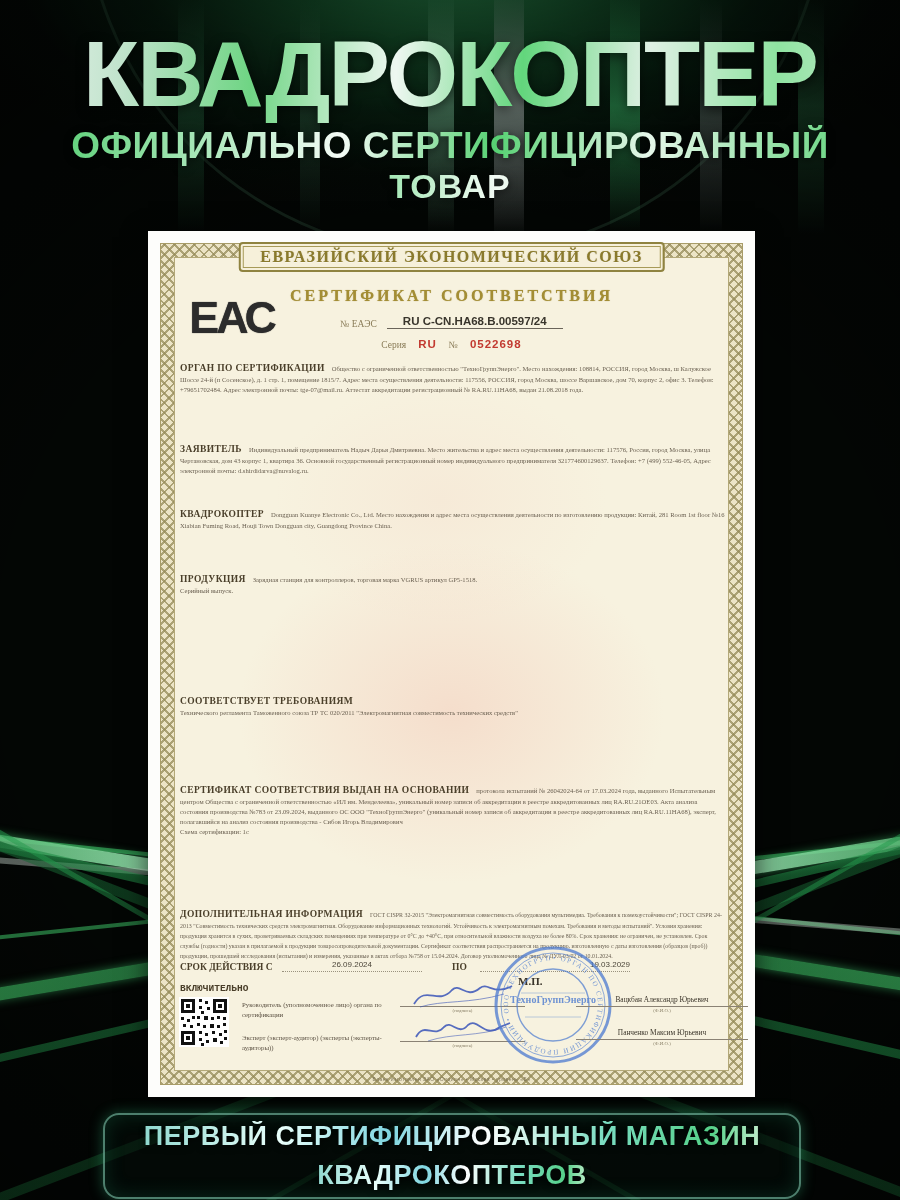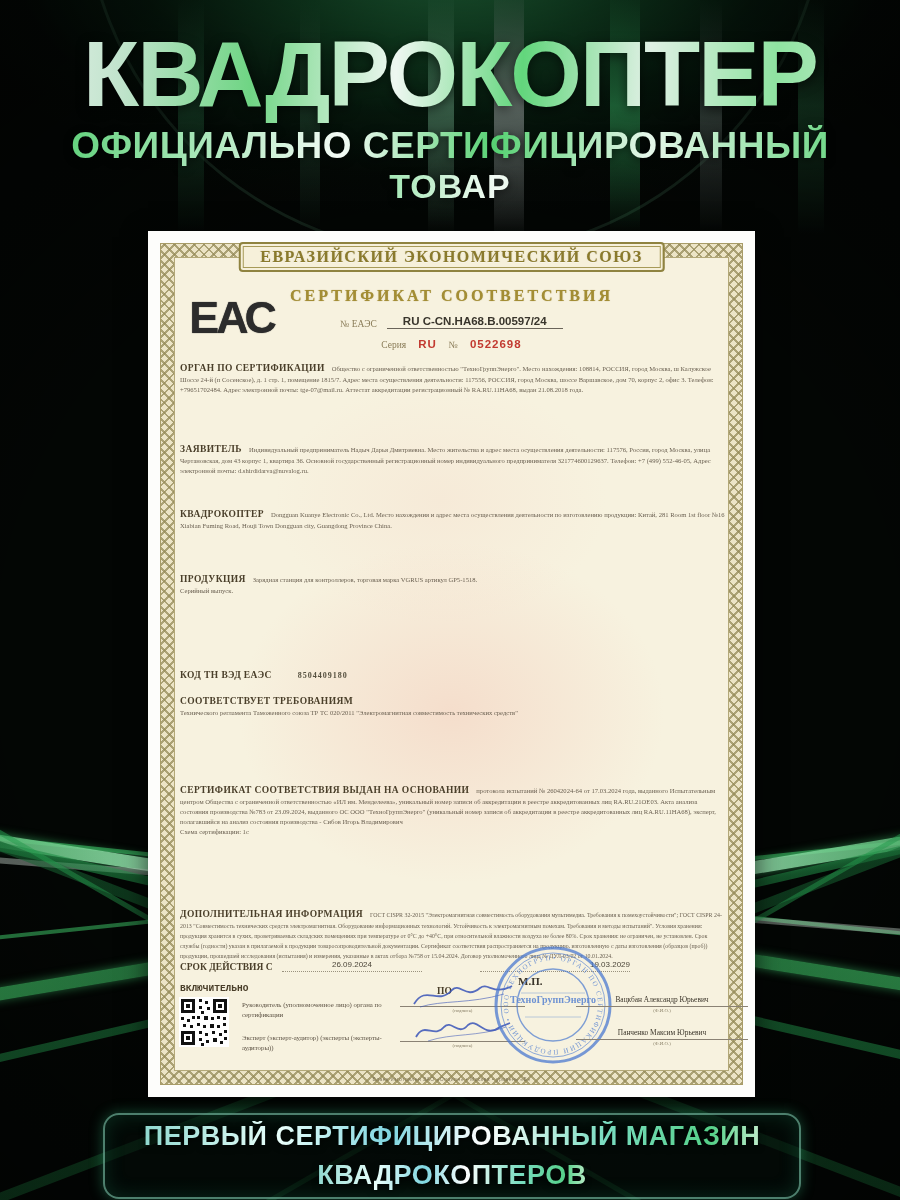--- a/index.html
+++ b/index.html
@@ -80,21 +80,21 @@
   .serrow .red{font-size:11.5px;font-weight:700;color:#c23a30;letter-spacing:1px;}
   .sec{position:absolute;left:32px;right:28px;font-family:"Liberation Serif",serif;
     font-size:6.6px;line-height:1.5;color:#6b6152;text-align:left;}
   .sec .sec-label{font-weight:700;font-size:9.5px;color:#4a3f2a;letter-spacing:.4px;margin-right:7px;}
   .sec .big-gap{margin-right:26px;}
   .sec .tnved-val{font-size:8px;font-weight:700;color:#55503f;letter-spacing:1px;}
   .validity{position:absolute;left:32px;right:28px;top:731px;height:16px;}
   .validity .vlabel{position:absolute;left:0;top:0;font-family:"Liberation Serif",serif;font-weight:700;font-size:9.5px;color:#4a3f2a;}
   .validity .vfrom{position:absolute;left:102px;top:-2px;width:140px;text-align:center;font-size:8px;color:#4c463a;
     border-bottom:1px dotted #9a927e;padding-bottom:2px;}
-  .validity .vpo{position:absolute;left:257px;top:0;font-family:"Liberation Serif",serif;font-weight:700;font-size:9.5px;color:#4a3f2a;margin-top:24px;}
+  .validity .vpo{position:absolute;left:272px;top:0;font-family:"Liberation Serif",serif;font-weight:700;font-size:9.5px;color:#4a3f2a;}
   .validity .vto{position:absolute;left:300px;top:-2px;width:150px;text-align:right;font-size:8px;color:#4c463a;
     border-bottom:1px dotted #9a927e;padding-bottom:2px;}
   .inclusive{position:absolute;left:32px;top:752px;font-family:Liberation Mono, monospace;font-weight:700;font-size:9.5px;color:#4a3f2a;}
   .qr{position:absolute;left:31px;top:766px;width:50px;height:50px;background:#fff;}
   .sign-label{position:absolute;left:94px;width:142px;font-family:"Liberation Serif",serif;
     font-size:6.8px;line-height:1.5;color:#5c5244;}
   .sl1{top:769px;} .sl2{top:802px;}
   .sigblock{position:absolute;width:125px;text-align:center;}
   .sigblock .sigline{border-top:1px solid #8a8274;margin-top:-4px;}
   .sigblock .sigcap{font-family:"Liberation Serif",serif;font-size:4.8px;color:#8a8068;margin-top:1px;}
@@ -182,23 +182,20 @@
 
     <div class="sec" style="top:276px;">
       <span class="sec-label">КВАДРОКОПТЕР</span><span>Dongguan Kuanye Electronic Co., Ltd. Место нахождения и адрес места осуществления деятельности по изготовлению продукции: Китай, 281 Room 1st floor №16 Xiabian Fuming Road, Houji Town Dongguan city, Guangdong Province China.</span>
     </div>
 
     <div class="sec" style="top:341px;">
       <span class="sec-label">ПРОДУКЦИЯ</span><span>Зарядная станция для контроллеров, торговая марка VGRUS артикул GP5-1518.</span>
       <div>Серийный выпуск.</div>
     </div>
 
-    <div class="sec" style="top:437px;">
-      <span class="sec-label big-gap">КОД ТН ВЭД ЕАЭС</span><span class="tnved-val">8504409180</span>
-    </div>
 
     <div class="sec" style="top:463px;">
       <div><span class="sec-label">СООТВЕТСТВУЕТ ТРЕБОВАНИЯМ</span></div>
       <span>Технического регламента Таможенного союза ТР ТС 020/2011 "Электромагнитная совместимость технических средств"</span>
     </div>
 
     <div class="sec" style="top:552px;">
       <span class="sec-label">СЕРТИФИКАТ СООТВЕТСТВИЯ ВЫДАН НА ОСНОВАНИИ</span><span>протокола испытаний № 26042024-64 от 17.03.2024 года, выданного Испытательным центром Общества с ограниченной ответственностью «ИЛ им. Менделеева», уникальный номер записи об аккредитации в реестре аккредитованных лиц RA.RU.21ОЕ03. Акта анализа состояния производства №783 от 23.09.2024, выданного ОС ООО "ТехноГруппЭнерго" (уникальный номер записи об аккредитации в реестре аккредитованных лиц RA.RU.11НА68), эксперт, полагавшийся на анализ состояния производства - Сибов Игорь Владимирович</span>
       <div>Схема сертификации: 1с</div>
     </div>

